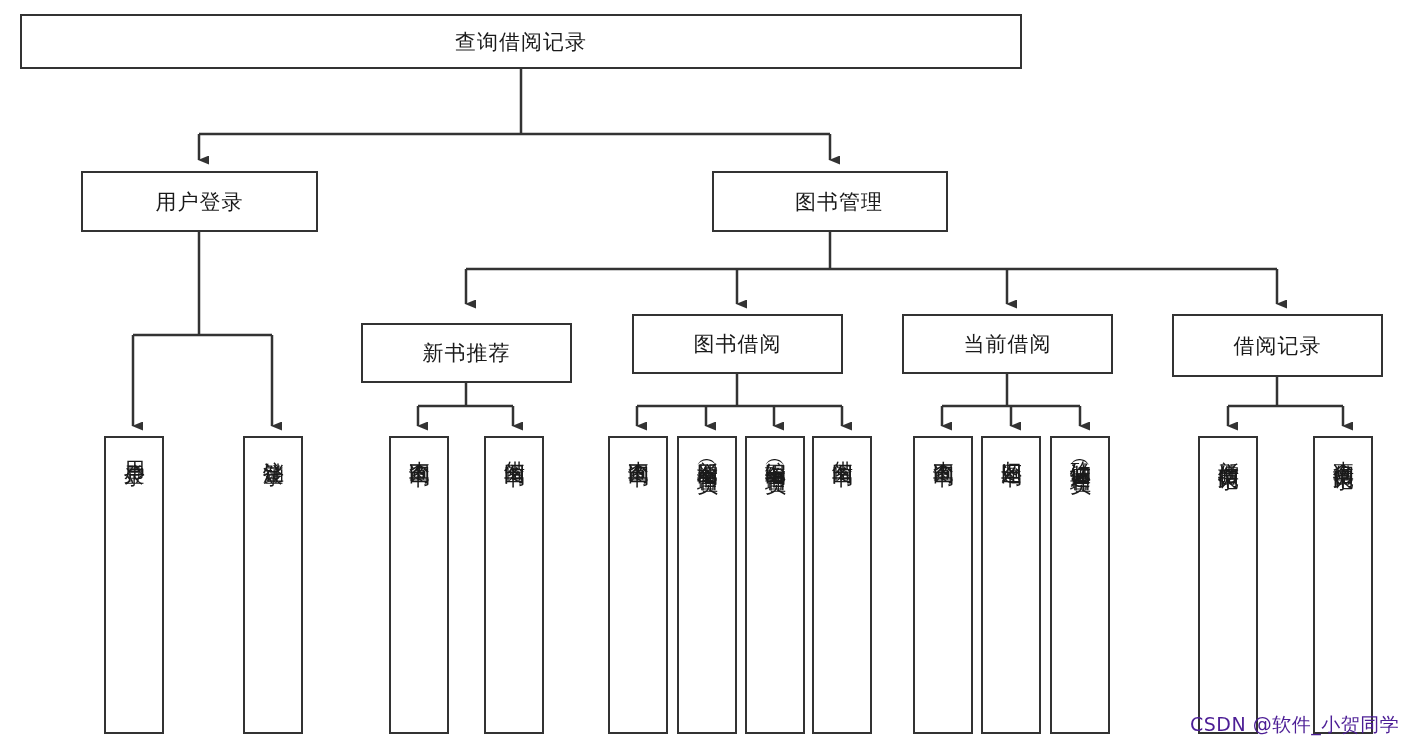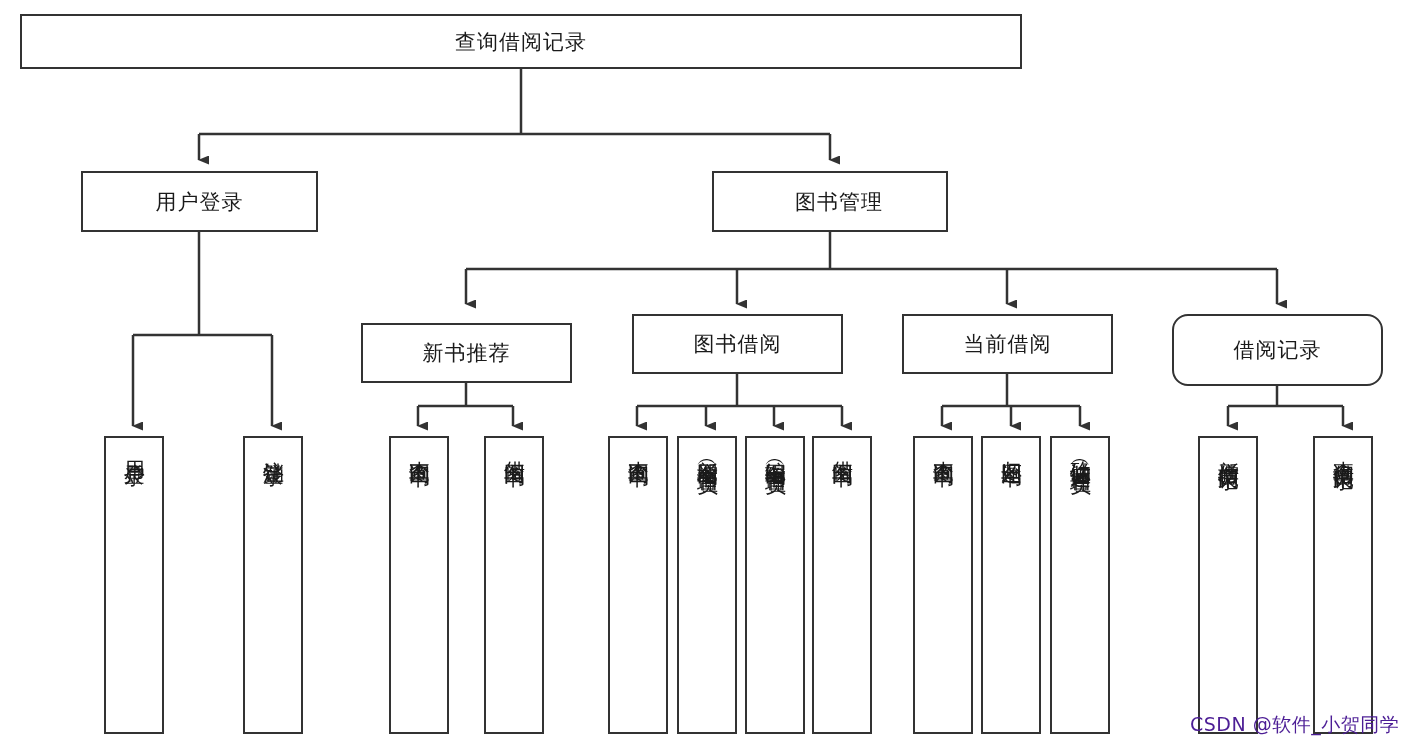--- a/index.html
+++ b/index.html
@@ -131,21 +131,21 @@
 
   <div class="node lvl2" style="left:361px; top:314px; width:211px; height:60px;margin-top:9px;">
     <span>新书推荐</span>
   </div>
   <div class="node lvl2" style="left:902px; top:314px; width:211px; height:60px;">
     <span>当前借阅</span>
   </div>
   <div class="node lvl2" style="left:632px; top:314px; width:211px; height:60px;">
     <span>图书借阅</span>
   </div>
-  <div class="node lvl2" style="left:1172px; top:314px; width:211px; height:72px;border-radius:16px;">
+  <div class="node lvl2" style="left:1172px; top:314px; width:211px; height:63px;">
     <span>借阅记录</span>
   </div>
 
   <div class="node leaf" style="left:104px; top:436px; width:60px; height:298px;">
     <span class="vtext">用户登录</span>
   </div>
   <div class="node leaf" style="left:243px; top:436px; width:60px; height:298px;">
     <span class="vtext">注销登录</span>
   </div>
 

